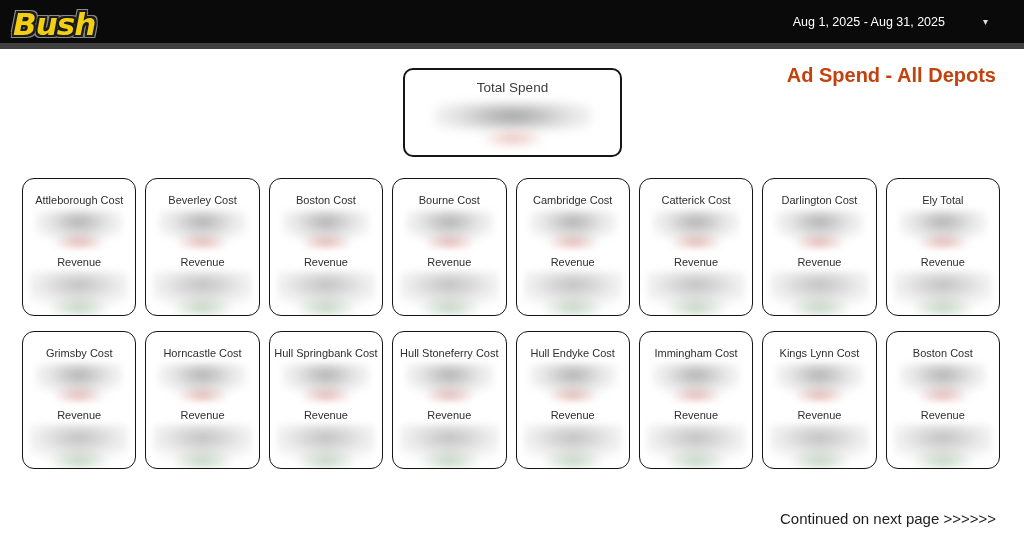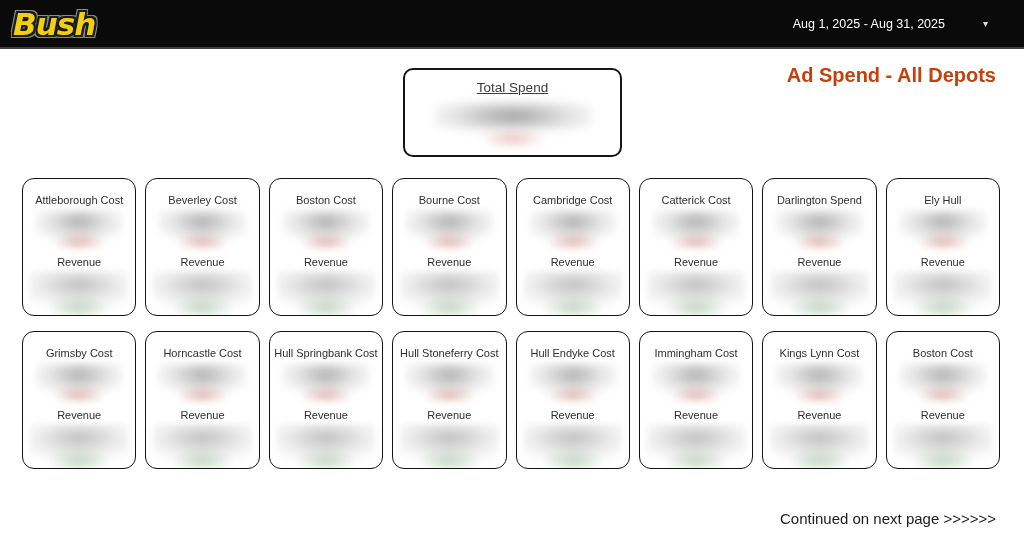--- a/index.html
+++ b/index.html
@@ -14,21 +14,21 @@
     font-family:"Liberation Sans", sans-serif;
     background:#ffffff;
     position:relative;
     overflow:hidden;
   }
 
   
   .header{
     position:absolute;top:0;left:0;right:0;height:49px;
     background:var(--header-bg);
-    border-bottom:2px solid #404040;
+    border-bottom:6px solid #404040;
     display:flex;align-items:center;
   }
   .logo{
     position:absolute;left:9px;top:3px;height:42px;
     display:flex;align-items:center;
   }
   .logo-text{
     font-family:"DejaVu Sans", sans-serif;
     font-weight:bold;font-style:italic;
     font-size:31px;letter-spacing:-1px;
@@ -53,21 +53,21 @@
     cursor:pointer;white-space:nowrap;
   }
   .caret{font-size:10px;color:#dedede;line-height:1;}
 
   
   .total-card{
     position:absolute;left:403px;top:68px;width:219px;height:89px;
     background:#fff;border:2px solid #161616;border-radius:10px;
     text-align:center;
   }
-  .total-label{margin-top:10px;font-size:13.5px;color:#3c3c3c;text-decoration:underline;}
+  .total-label{margin-top:10px;font-size:13.5px;color:#3c3c3c;}
   .blur-total{
     width:158px;height:28px;margin:7px auto 0;
     background:radial-gradient(60% 80% at 50% 50%, rgba(105,105,105,.62) 0%, rgba(160,160,160,.32) 58%, rgba(230,230,230,0) 100%);
     filter:blur(4px);
   }
   .blur-total-sub{
     width:72px;height:15px;margin:1px auto 0;
     background:radial-gradient(55% 75% at 50% 50%, var(--cost-tint) 0%, rgba(210,100,95,0) 85%);
     filter:blur(4px);
   }
@@ -176,28 +176,28 @@
   </div>
 
   <div class="depot-card">
     <div class="depot-title">Catterick Cost</div>
     <div class="blur-cost"></div>
     <div class="revenue-label">Revenue</div>
     <div class="blur-rev"></div>
   </div>
 
   <div class="depot-card">
-    <div class="depot-title">Darlington Spend</div>
-    <div class="blur-cost"></div>
-    <div class="revenue-label">Revenue</div>
-    <div class="blur-rev"></div>
-  </div>
-
-  <div class="depot-card">
-    <div class="depot-title">Ely Hull</div>
+    <div class="depot-title">Darlington Cost</div>
+    <div class="blur-cost"></div>
+    <div class="revenue-label">Revenue</div>
+    <div class="blur-rev"></div>
+  </div>
+
+  <div class="depot-card">
+    <div class="depot-title">Ely Total</div>
     <div class="blur-cost"></div>
     <div class="revenue-label">Revenue</div>
     <div class="blur-rev"></div>
   </div>
 
   <div class="depot-card">
     <div class="depot-title">Grimsby Cost</div>
     <div class="blur-cost"></div>
     <div class="revenue-label">Revenue</div>
     <div class="blur-rev"></div>

